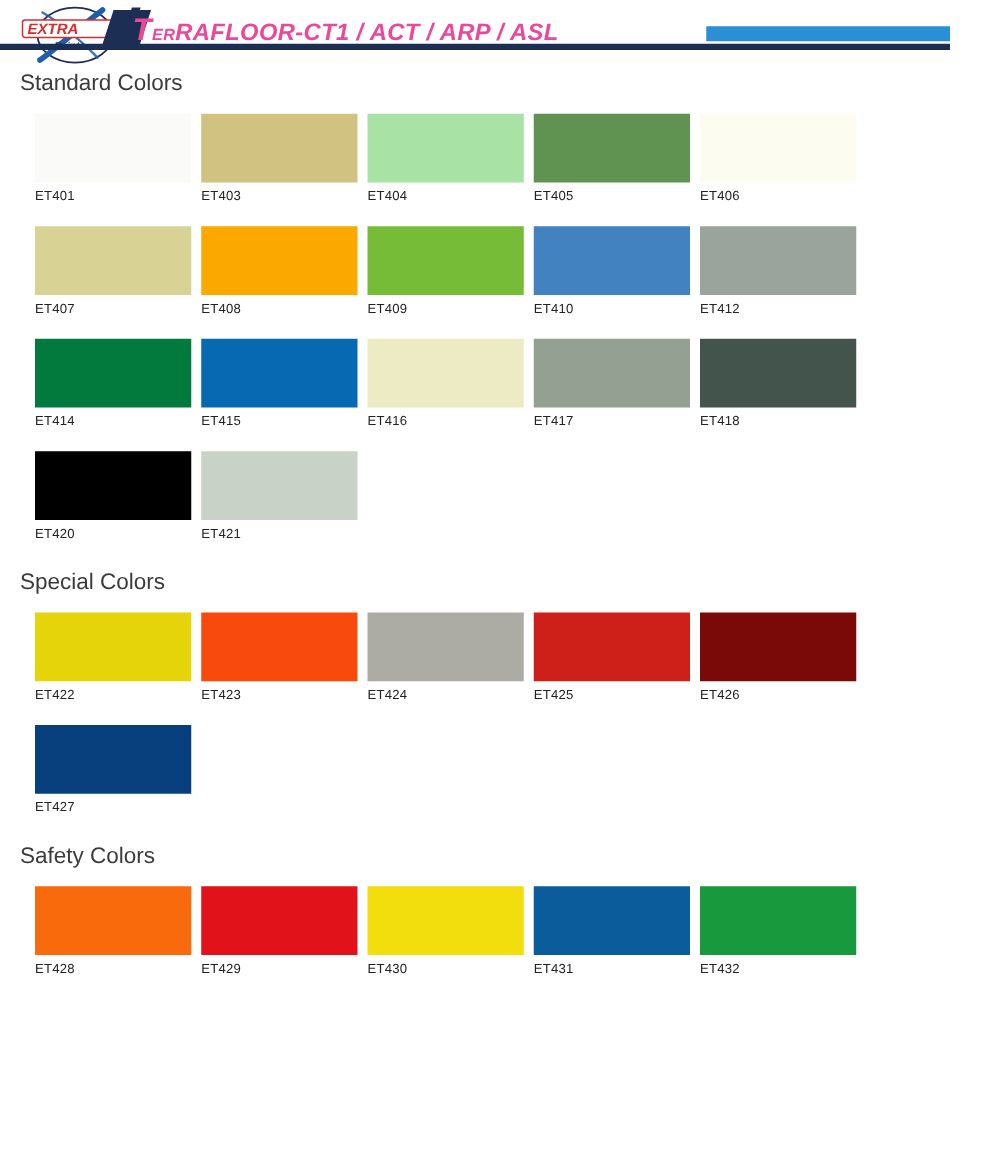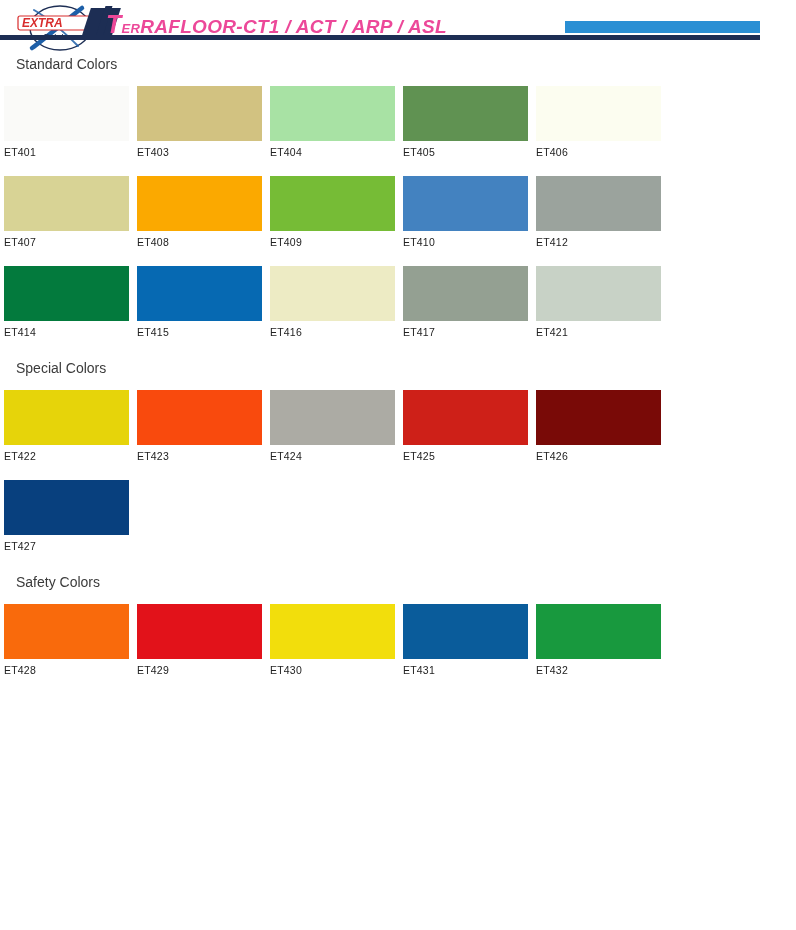--- a/index.html
+++ b/index.html
@@ -75,31 +75,31 @@
     height: 5px;
     background: #1d2e54;
   }
 
   
   .content {
     position: relative;
     padding: 0 0 0 0;
   }
   .section-title {
-    font-size: 14px;
+    font-size: 18px;
     color: #3b3b3b;
     margin: 0 0 14px 16px;
     font-weight: normal;
   }
   .section { margin-bottom: 4px; }
 
   .swatch-grid {
     display: flex;
     flex-wrap: wrap;
-    margin-left: 4px;
+    margin-left: 28px;
     width: 760px;
   }
   .swatch-cell {
     width: 133px;
     margin-right: 0px;
     margin-bottom: 18px;
   }
   .swatch-chip {
     width: 125px;
     height: 55px;
@@ -193,20 +193,28 @@
         </div>
         <div class="swatch-cell">
           <div class="swatch-chip" style="background: rgb(237, 235, 196);"></div>
           <div class="swatch-label">ET416</div>
         </div>
         <div class="swatch-cell">
           <div class="swatch-chip" style="background: rgb(148, 160, 146);"></div>
           <div class="swatch-label">ET417</div>
         </div>
         <div class="swatch-cell">
+          <div class="swatch-chip" style="background: rgb(67, 84, 77);"></div>
+          <div class="swatch-label">ET418</div>
+        </div>
+        <div class="swatch-cell">
+          <div class="swatch-chip" style="background: rgb(0, 0, 0);"></div>
+          <div class="swatch-label">ET420</div>
+        </div>
+        <div class="swatch-cell">
           <div class="swatch-chip" style="background: rgb(200, 210, 198);"></div>
           <div class="swatch-label">ET421</div>
         </div>
       </div>
   </div>
 
   <div class="section">
     <div class="section-title">Special Colors</div>
     <div class="swatch-grid" id="grid-1">
         <div class="swatch-cell">

